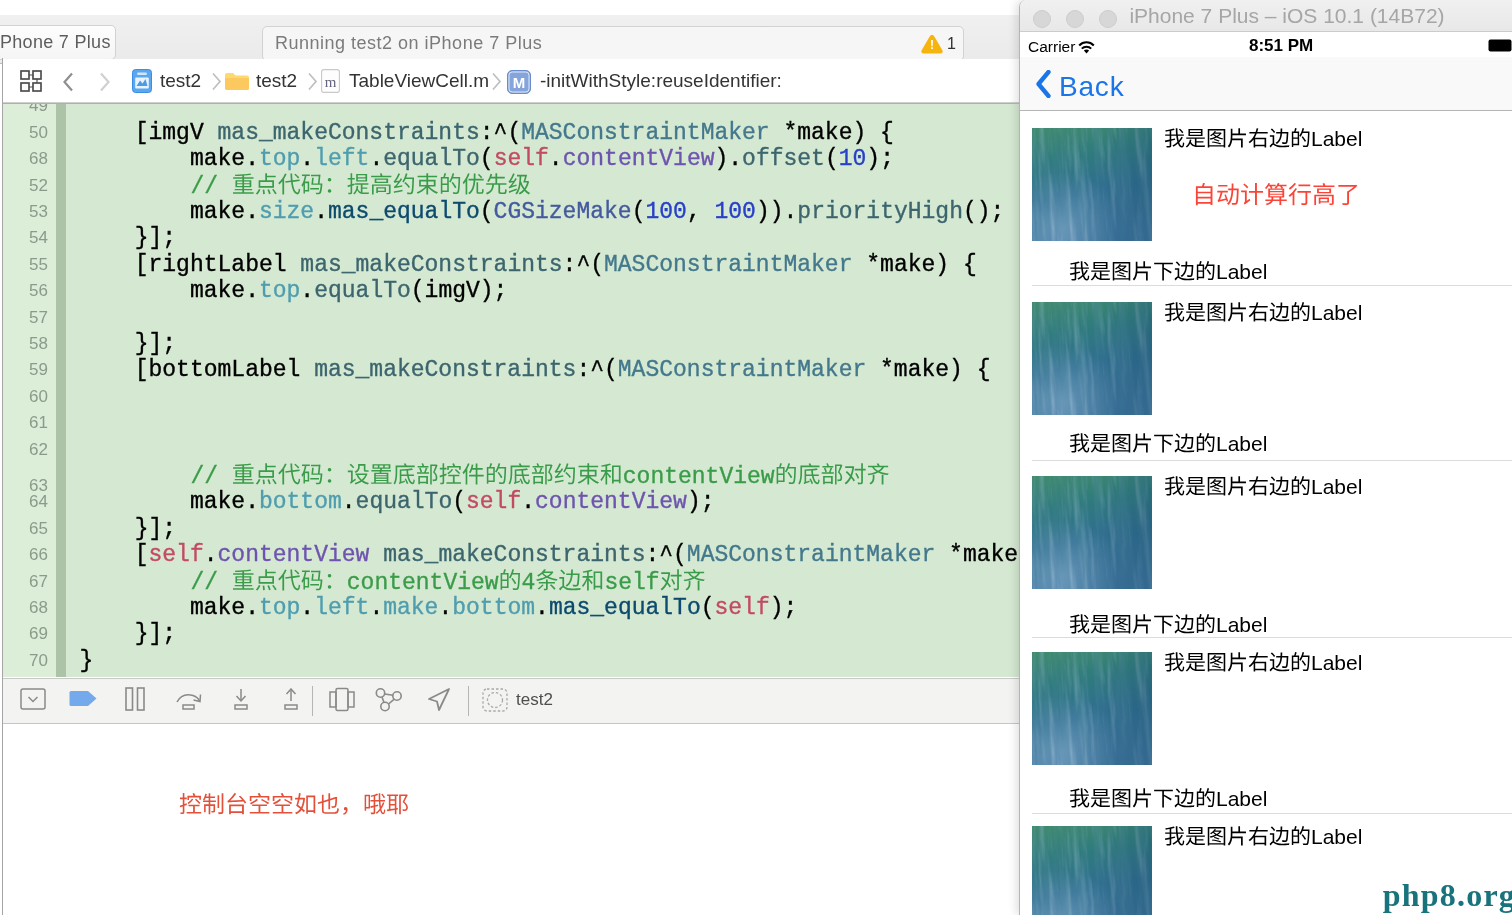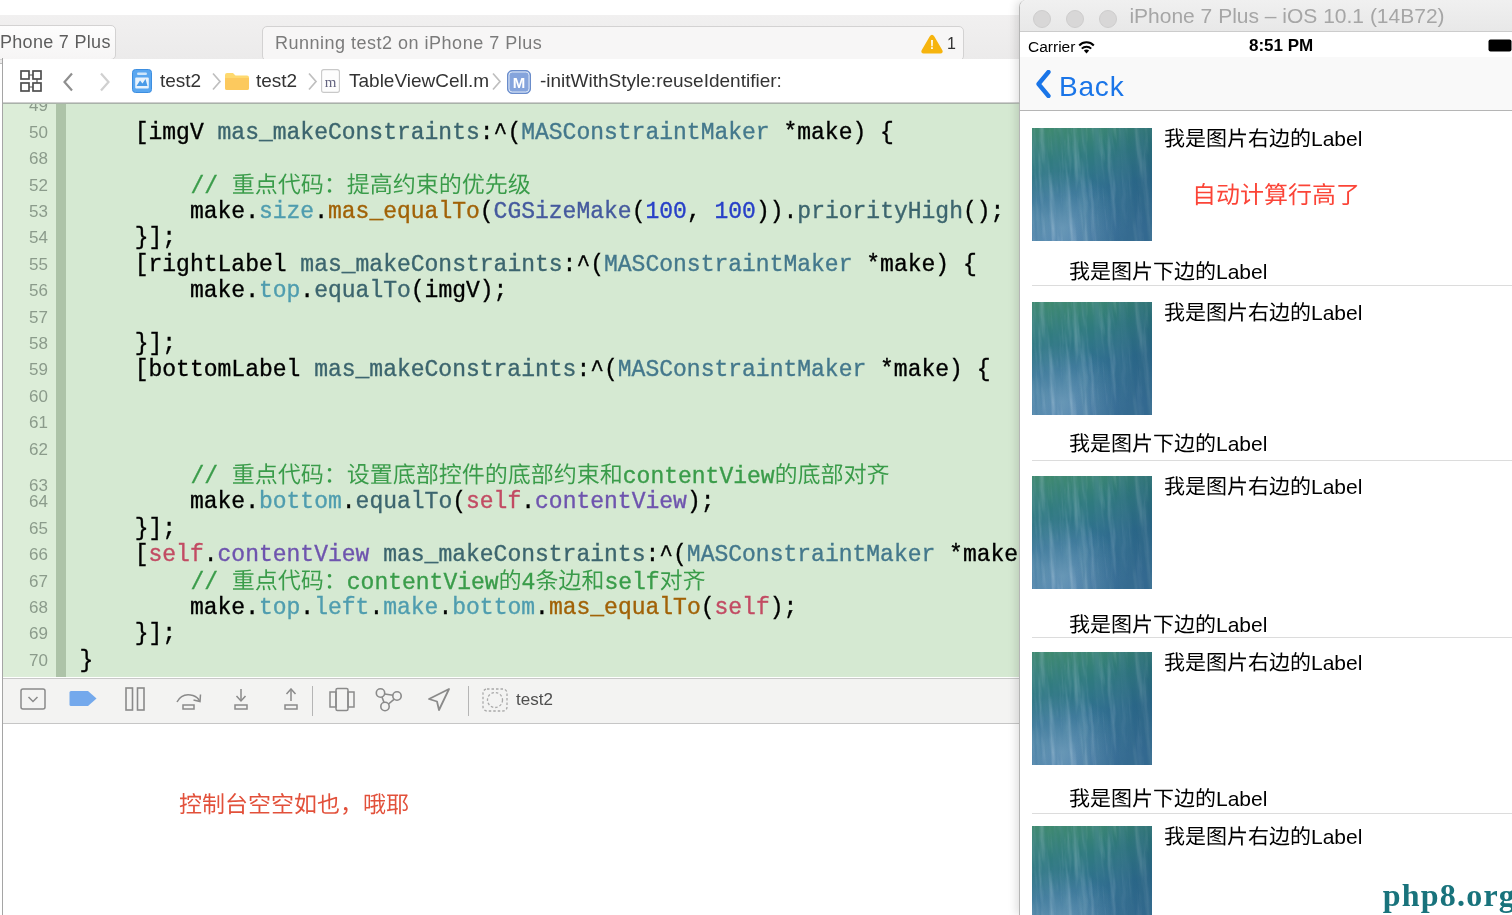--- a/index.html
+++ b/index.html
@@ -6,21 +6,21 @@
 .tbtn{position:absolute;border:1px solid #d3d2d2;border-radius:5px;background:linear-gradient(#fdfdfd,#f6f5f5);color:#5d5d5d;font-size:18px}
 #jumpbar{position:absolute;left:2px;top:59px;width:1018px;height:44px;background:#fff;border-bottom:1px solid #cfcfcf}
 .jbt{position:absolute;top:10.5px;font-size:19px;color:#333}
 #editor{position:absolute;left:2px;top:104px;width:1018px;height:573px;background:#d5e9d2;overflow:hidden}
 #gutter{position:absolute;left:0;top:0;width:54px;height:573px;background:#dcedd8}
 #strip{position:absolute;left:54px;top:0;width:10px;height:573px;background:#adc3a8}
 .num{position:absolute;width:46px;text-align:right;font-size:17px;color:#8b9b8b;font-family:"Liberation Sans",sans-serif;line-height:26.4px;height:26.4px}
 #code{position:absolute;left:77.5px;top:0;width:941px;height:573px;overflow:hidden}
 .line{position:absolute;left:0;white-space:pre;font-family:"Liberation Mono",monospace;font-size:23px;line-height:26.4px;height:26.4px;color:#000;letter-spacing:0px;-webkit-text-stroke:0.35px currentColor}
 .crow{position:absolute;left:0;overflow:visible}
-.p{color:#4F9DAF}.m{color:#3C656E}.cl{color:#44788C}.cg{color:#455A9E}.mq{color:#a16207}.s{color:#C24B63}.cv{color:#6E54AE}.n{color:#2840C8}
+.p{color:#4F9DAF}.m{color:#3C656E}.cl{color:#44788C}.cg{color:#455A9E}.mq{color:#0c4a6e}.s{color:#C24B63}.cv{color:#6E54AE}.n{color:#2840C8}
 #dbgbar{position:absolute;left:2px;top:678px;width:1018px;height:46px;background:#f3f3f2;border-top:1px solid #c8c8c8;border-bottom:1px solid #c6c6c6}
 #console{position:absolute;left:2px;top:725px;width:1018px;height:190px;background:#fff}
 #leftline{position:absolute;left:2px;top:58px;width:1px;height:857px;background:#a5a5a5;z-index:5}
 #sim{position:absolute;left:1019px;top:0;width:494px;height:915px;background:#fff;border-left:1px solid #b5b5b5;box-shadow:-3px 0 8px rgba(0,0,0,0.12);border-top-left-radius:7px}
 #simtitle{position:absolute;left:0;top:0;width:494px;height:32px;background:linear-gradient(#f0f0f0,#e8e8e8);border-bottom:1px solid #cccccc;border-top-left-radius:7px}
 .tl{position:absolute;top:10px;width:18px;height:18px;border-radius:50%;background:#d8d7d7;border:1px solid #cecdcd}
 #simstatus{position:absolute;left:0;top:32px;width:494px;height:25px;background:#fff}
 #simnav{position:absolute;left:0;top:57px;width:494px;height:53.5px;background:#f9f9f9;border-bottom:1px solid #b5b5b5}
 #simtable{position:absolute;left:0;top:110.5px;width:494px;height:804px;background:#fff}
 </style></head><body>
@@ -148,20 +148,21 @@
       <div class="num" style="top:411.8px">65</div>
       <div class="num" style="top:438.2px">66</div>
       <div class="num" style="top:464.6px">67</div>
       <div class="num" style="top:491.0px">68</div>
       <div class="num" style="top:517.4px">69</div>
       <div class="num" style="top:543.8px">70</div>
     </div>
     <div id="strip"></div>
     <div id="code">
       <div class="line" style="top:15.8px">    [imgV <span class="m">mas_makeConstraints</span>:^(<span class="cl">MASConstraintMaker</span> *make) {</div>
+      <div class="line" style="top:42.2px">        make.<span class="p">top</span>.<span class="p">left</span>.<span class="m">equalTo</span>(<span class="s">self</span>.<span class="cv">contentView</span>).<span class="m">offset</span>(<span class="n">10</span>);</div>
       <svg class="crow" style="top:68.6px" width="1000" height="27" viewBox="0 0 1000 27">
         <text x="110.4" y="19.6" font-family="Liberation Mono" font-size="23px" fill="#3a9c4a" stroke="#3a9c4a" stroke-width="0.35" xml:space="preserve">// </text>
         <use href="#g91cd" transform="translate(151.8,19.6) scale(0.0230,-0.0230)" fill="#3a9c4a"></use>
         <use href="#g70b9" transform="translate(174.8,19.6) scale(0.0230,-0.0230)" fill="#3a9c4a"></use>
         <use href="#g4ee3" transform="translate(197.8,19.6) scale(0.0230,-0.0230)" fill="#3a9c4a"></use>
         <use href="#g7801" transform="translate(220.8,19.6) scale(0.0230,-0.0230)" fill="#3a9c4a"></use>
         <use href="#gff1a" transform="translate(243.8,19.6) scale(0.0230,-0.0230)" fill="#3a9c4a"></use>
         <use href="#g63d0" transform="translate(266.8,19.6) scale(0.0230,-0.0230)" fill="#3a9c4a"></use>
         <use href="#g9ad8" transform="translate(289.8,19.6) scale(0.0230,-0.0230)" fill="#3a9c4a"></use>
         <use href="#g7ea6" transform="translate(312.8,19.6) scale(0.0230,-0.0230)" fill="#3a9c4a"></use>

